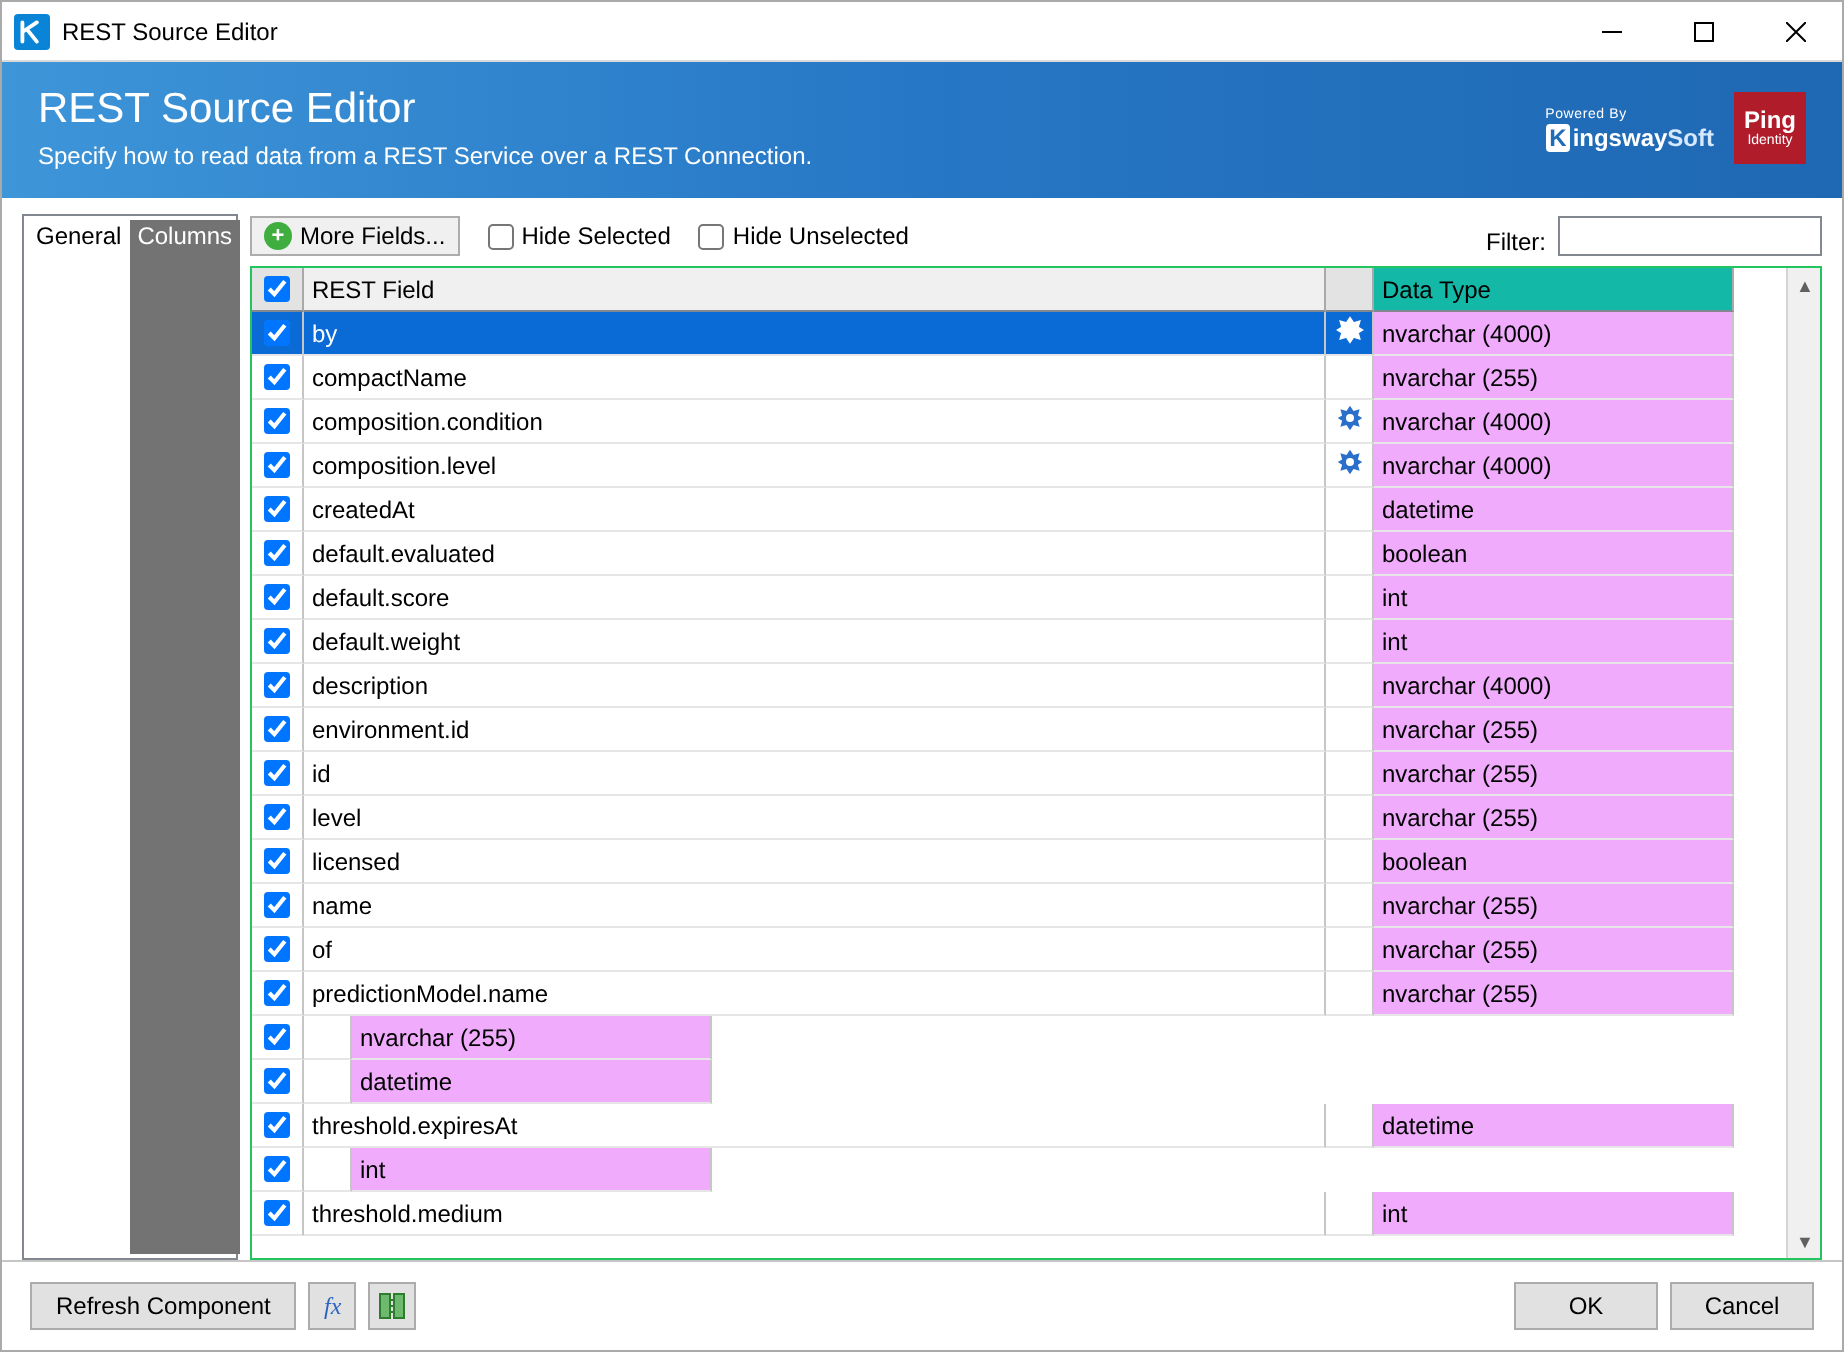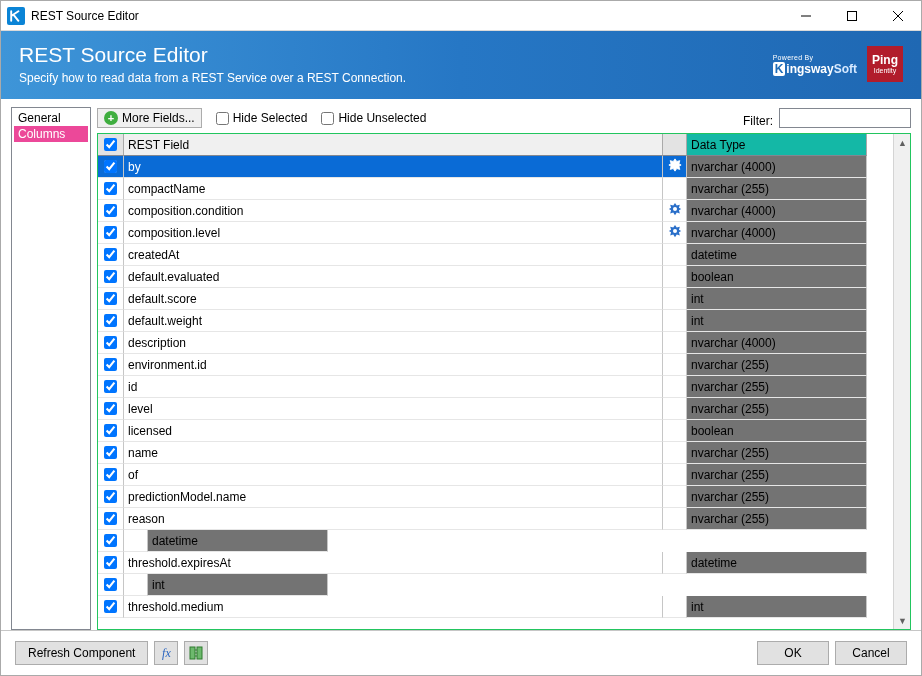--- a/index.html
+++ b/index.html
@@ -23,23 +23,23 @@
 .logo-kingsway { color: #fff; line-height: 1; }
 .logo-kingsway .powered { font-size: 7px; letter-spacing: 0.3px; }
 .logo-kingsway .brand { font-size: 14px; font-weight: bold; }
 .logo-kingsway .brand .k { background: #fff; color: #1f6db8; padding: 0 2px; border-radius: 2px; margin-right: 1px; }
 .logo-ping { width: 36px; height: 36px; background: #b11c2b; color: #fff; display: flex; flex-direction: column; align-items: center; justify-content: center; font-size: 9px; line-height: 1.1; font-weight: bold; }
 
 
 .content { flex: 1; display: flex; padding: 8px 10px 0 10px; gap: 6px; min-height: 0; }
 
 
-.sidebar { width: 80px; border: 1px solid #828790; background: #fff; padding: 2px; display: flex; flex-direction: column; }
+.sidebar { width: 108px; border: 1px solid #828790; background: #fff; padding: 2px; display: flex; flex-direction: row; }
 .tab { padding: 1px 4px; cursor: default; }
-.tab.selected { background: #ec4899; color: #fff; }
+.tab.selected { background: #737373; color: #fff; }
 
 
 .main { flex: 1; display: flex; flex-direction: column; min-height: 0; }
 .toolbar { height: 22px; display: flex; align-items: center; gap: 14px; margin-bottom: 4px; }
 .more-fields { display: flex; align-items: center; gap: 4px; padding: 2px 6px; border: 1px solid #acacac; background: #f0f0f0; cursor: default; }
 .plus-icon { width: 14px; height: 14px; border-radius: 50%; background: #3fae3f; color: #fff; display: inline-flex; align-items: center; justify-content: center; font-weight: bold; font-size: 11px; line-height: 1; }
 .tb-check { display: flex; align-items: center; gap: 4px; }
 .tb-check input { width: 13px; height: 13px; }
 .filter-wrap { margin-left: auto; display: flex; align-items: flex-end; gap: 6px; }
 .filter-input { width: 132px; height: 20px; border: 1px solid #828790; padding: 0 4px; }
@@ -59,21 +59,21 @@
 .cell.icon { width: 24px; justify-content: center; padding: 0; }
 .cell.type { width: 180px; }
 
 .row.header-row .cell { background: #f0f0f0; border-bottom: 1px solid #828790; border-right: 1px solid #a9a9a9; font-weight: normal; }
 .row.header-row .cell.type, .row .cell.type { background: #e3e3e3; }
 .row.header-row .cell.type { background: #14b8a6; }
 .row.header-row .cell.chk { background: #e3e3e3; }
 .row.header-row .cell.icon { background: #e3e3e3; }
 .row.selected .cell.field, .row.selected .cell.chk, .row.selected .cell.icon { background: #0a6bd6; color: #fff; }
 .row.selected .cell.icon svg path { fill: #fff; stroke: #fff; }
-.row .cell.type { background: #737373; }
+.row .cell.type { background: #f0abfc; }
 .row .cell.chk input { width: 13px; height: 13px; }
 
 .gear-icon svg { width: 14px; height: 14px; }
 
 
 .footer { border-top: 1px solid #c6c6c6; padding: 10px 14px; display: flex; align-items: flex-start; gap: 6px; background: #fff; }
 .btn { height: 24px; padding: 0 12px; background: #e1e1e1; border: 1px solid #acacac; cursor: default; display: inline-flex; align-items: center; justify-content: center; }
 .btn.wide { min-width: 72px; }
 .icon-btn { width: 24px; height: 24px; border: 1px solid #acacac; background: #e1e1e1; display: inline-flex; align-items: center; justify-content: center; }
 .footer-spacer { flex: 1; }
@@ -302,21 +302,20 @@
               <input type="checkbox" checked="" style="">
             </div>
             <div class="cell field">predictionModel.name</div>
             <div class="cell icon"></div>
             <div class="cell type">nvarchar (255)</div>
           </div>
           <div class="row">
             <div class="cell chk">
               <input type="checkbox" checked="" style="">
             </div>
-            <div class="cell field">reason</div>
             <div class="cell icon"></div>
             <div class="cell type">nvarchar (255)</div>
           </div>
           <div class="row">
             <div class="cell chk">
               <input type="checkbox" checked="" style="">
             </div>
             <div class="cell icon"></div>
             <div class="cell type">datetime</div>
           </div>

